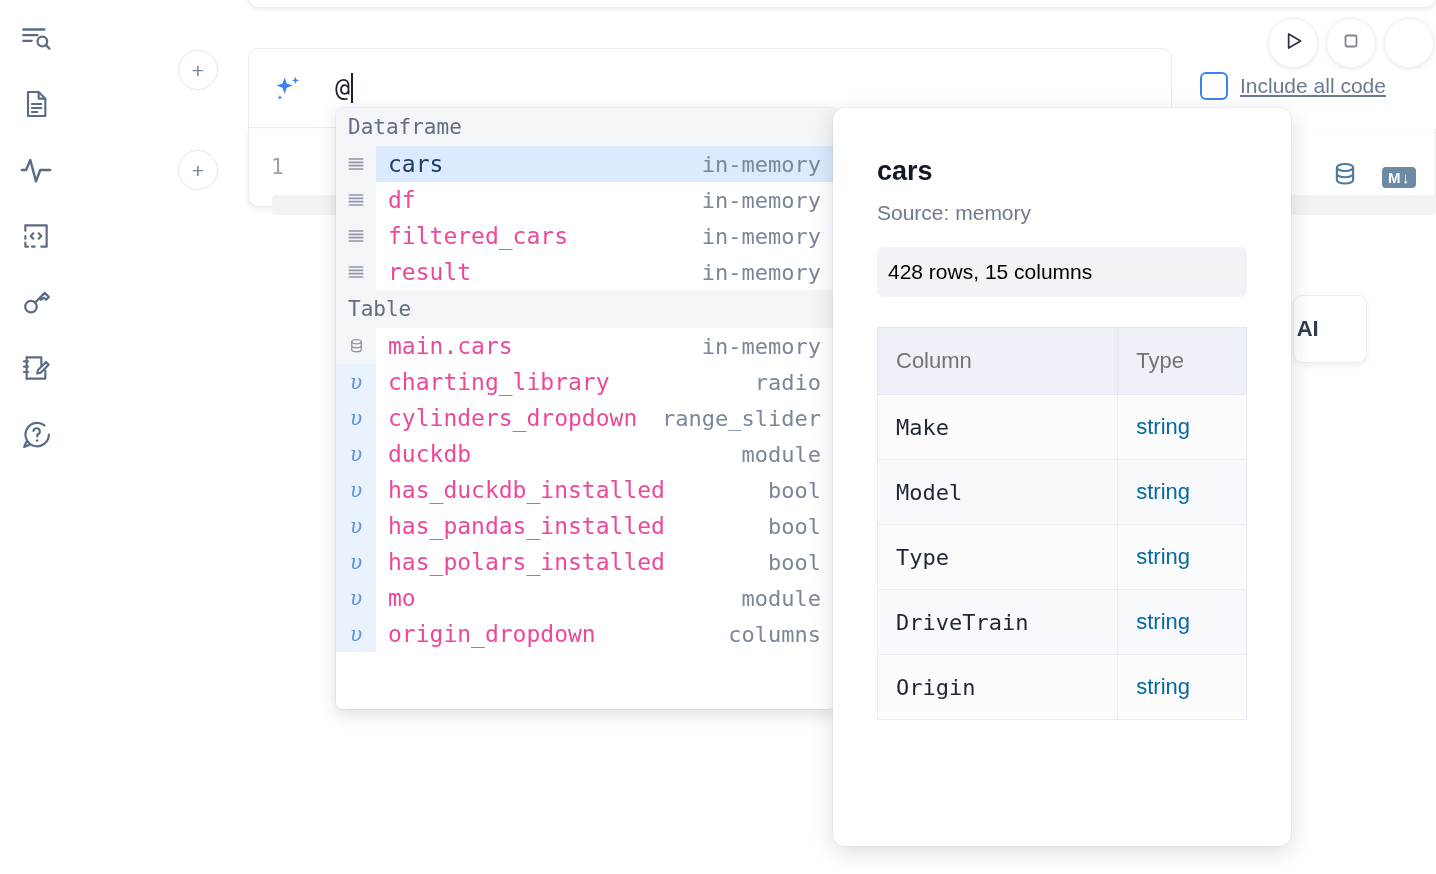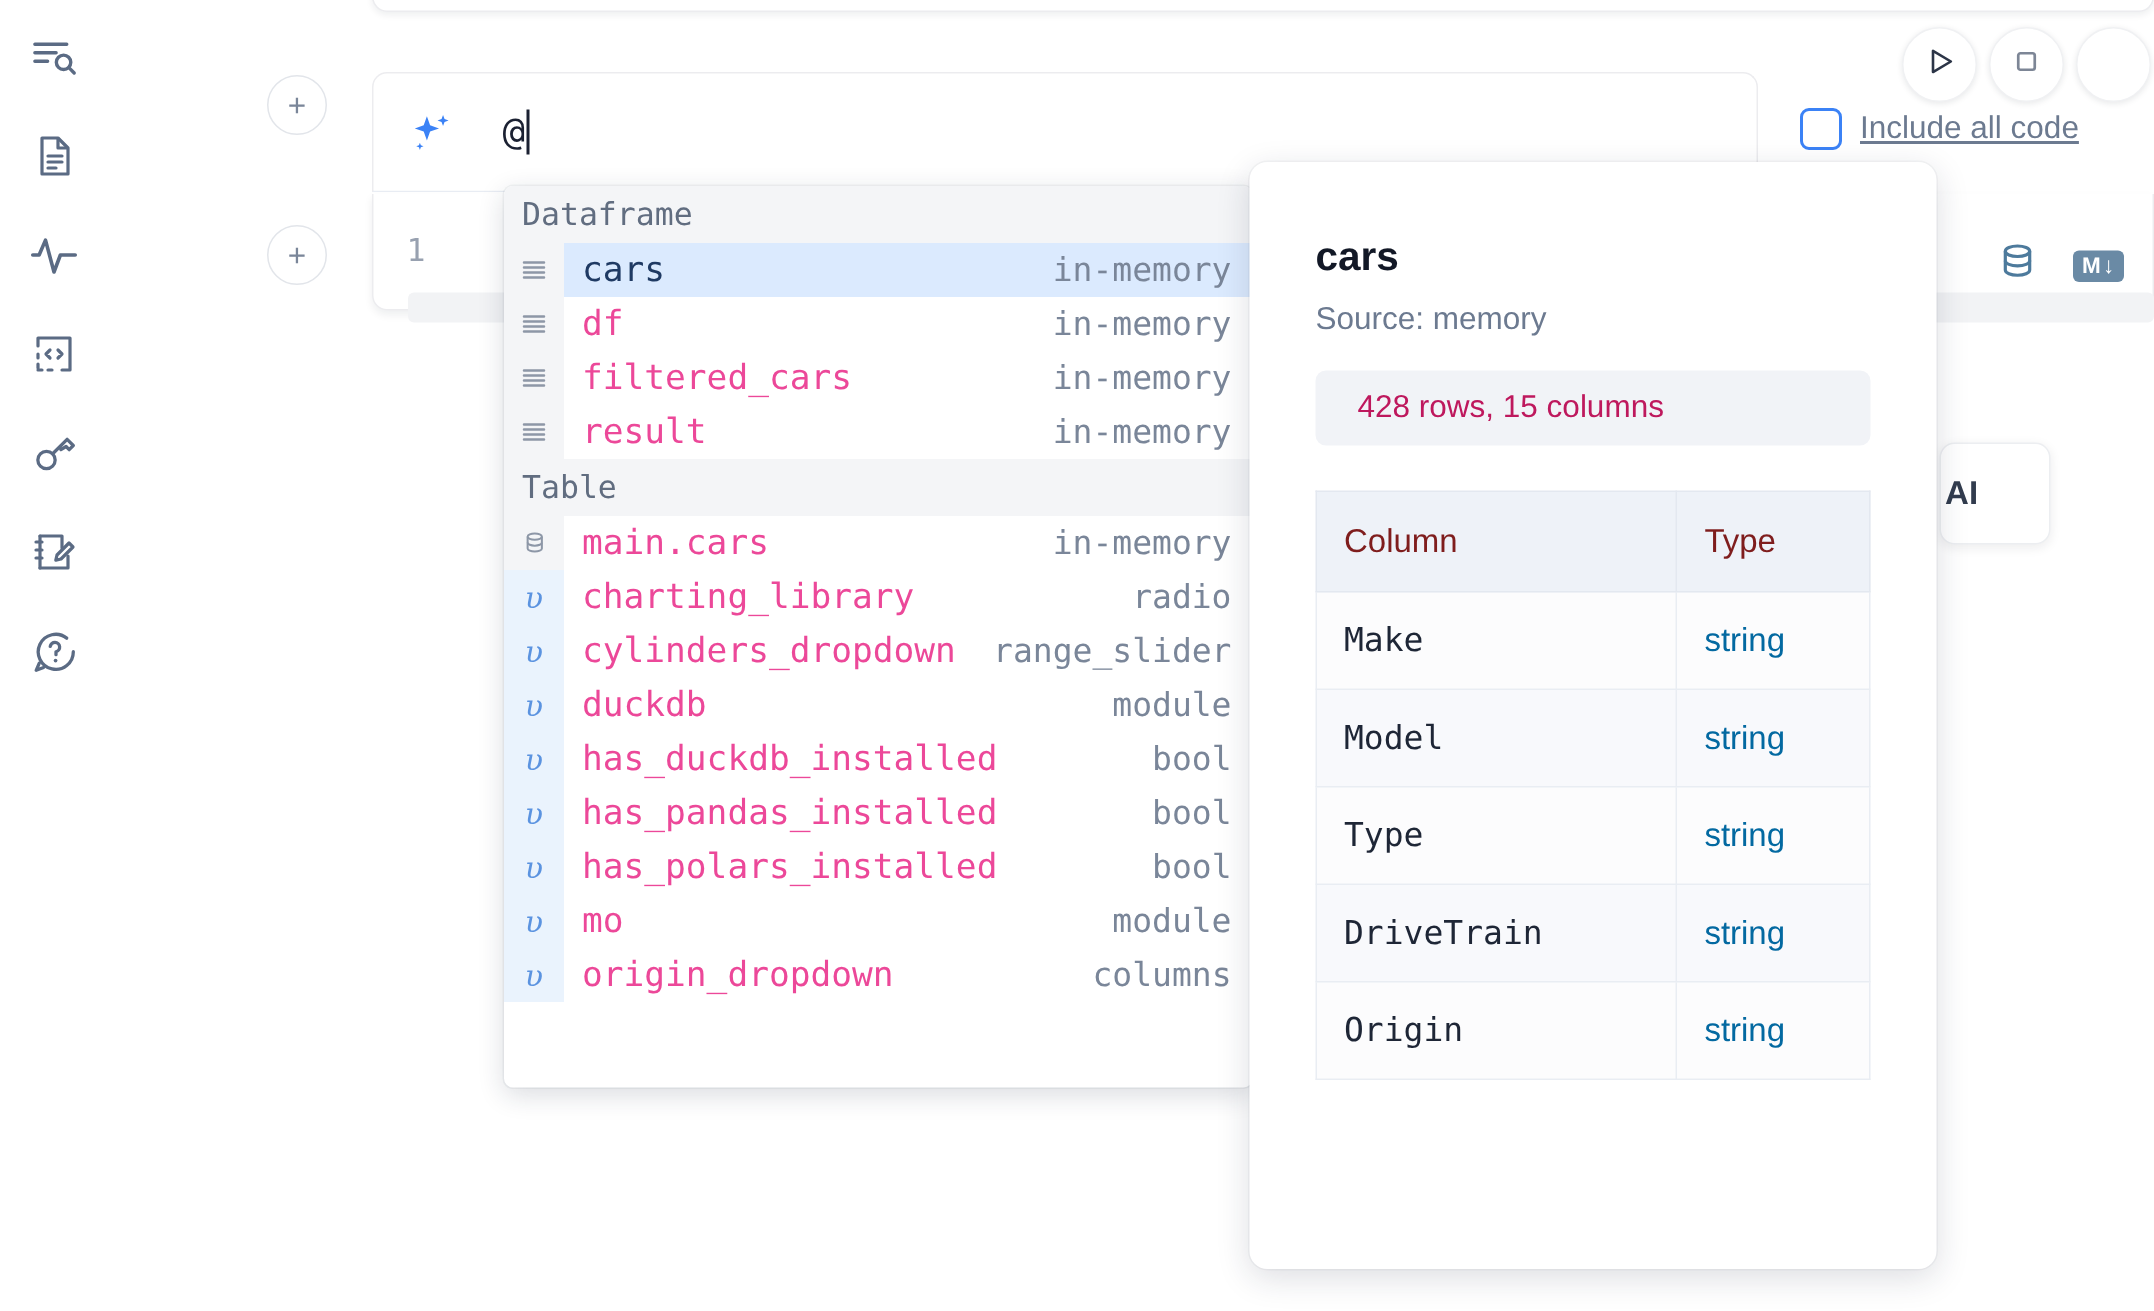--- a/index.html
+++ b/index.html
@@ -101,21 +101,21 @@
     background: #fff; border: 1px solid #eceef1; border-radius: 10px;
     box-shadow: 0 2px 7px rgba(20,25,40,.08);
     display: flex; align-items: center; overflow: hidden;
   }
   .ai-card span {
     font-size: 22px; font-weight: 700; color: #323c4e; white-space: nowrap; margin-left: -16px;
   }
 
   
   .ac {
-    position: absolute; left: 336px; top: 124px; width: 499px; height: 601px;
+    position: absolute; left: 336px; top: 108px; width: 499px; height: 601px;
     background: #fff; border-radius: 6px; overflow: hidden;
     box-shadow: 0 5px 18px rgba(25,35,60,.16), 0 0 0 1px rgba(25,35,60,.05);
     font-family: "DejaVu Sans Mono", monospace;
   }
   .ac-section {
     background: #f4f5f7; color: #616d80; font-size: 21px;
     padding: 6px 0 6px 12px; height: 38px; line-height: 26px;
   }
   .ac-row { display: flex; align-items: center; height: 36px; background: #fff; cursor: pointer; }
   .ac-row.sel .ac-name-wrap { background: #dbeafe; }
@@ -135,26 +135,26 @@
   
   .info {
     position: absolute; left: 833px; top: 108px; width: 458px; height: 738px;
     background: #fff; border-radius: 12px; overflow: hidden;
     box-shadow: 0 6px 22px rgba(25,35,60,.15), 0 0 0 1px rgba(25,35,60,.04);
   }
   .info-title { margin: 48px 0 0 44px; font-size: 27px; font-weight: 700; color: #121826; }
   .info-src { margin: 14px 0 0 44px; font-size: 21px; color: #6c7a90; }
   .info-pill {
     margin: 22px 44px 0 44px; background: #f1f3f7; border-radius: 7px;
-    padding: 13px 28px; font-size: 21px; color: #be185d;
+    padding: 13px 11px; font-size: 21px; color: #000000;
   }
   .info-table { margin: 30px 44px 0 44px; width: 370px; border-collapse: collapse; }
   .info-table th {
     background: #eef2f8; text-align: left; font-weight: 400;
-    font-size: 22px; color: #7f1d1d; padding: 20px 18px;
+    font-size: 22px; color: #737373; padding: 20px 18px;
     border: 1px solid #e3e8f0;
   }
   .info-table td {
     border: 1px solid #e9edf3; padding: 19px 18px; font-size: 22px;
     font-family: "DejaVu Sans Mono", monospace; color: #1e2636; background: #fcfcfd;
   }
   .info-table td.ty {
     font-family: "Liberation Sans", sans-serif; color: #0369a1;
   }
   .info-table tr:nth-child(even) td { background: #f8f9fc; }

